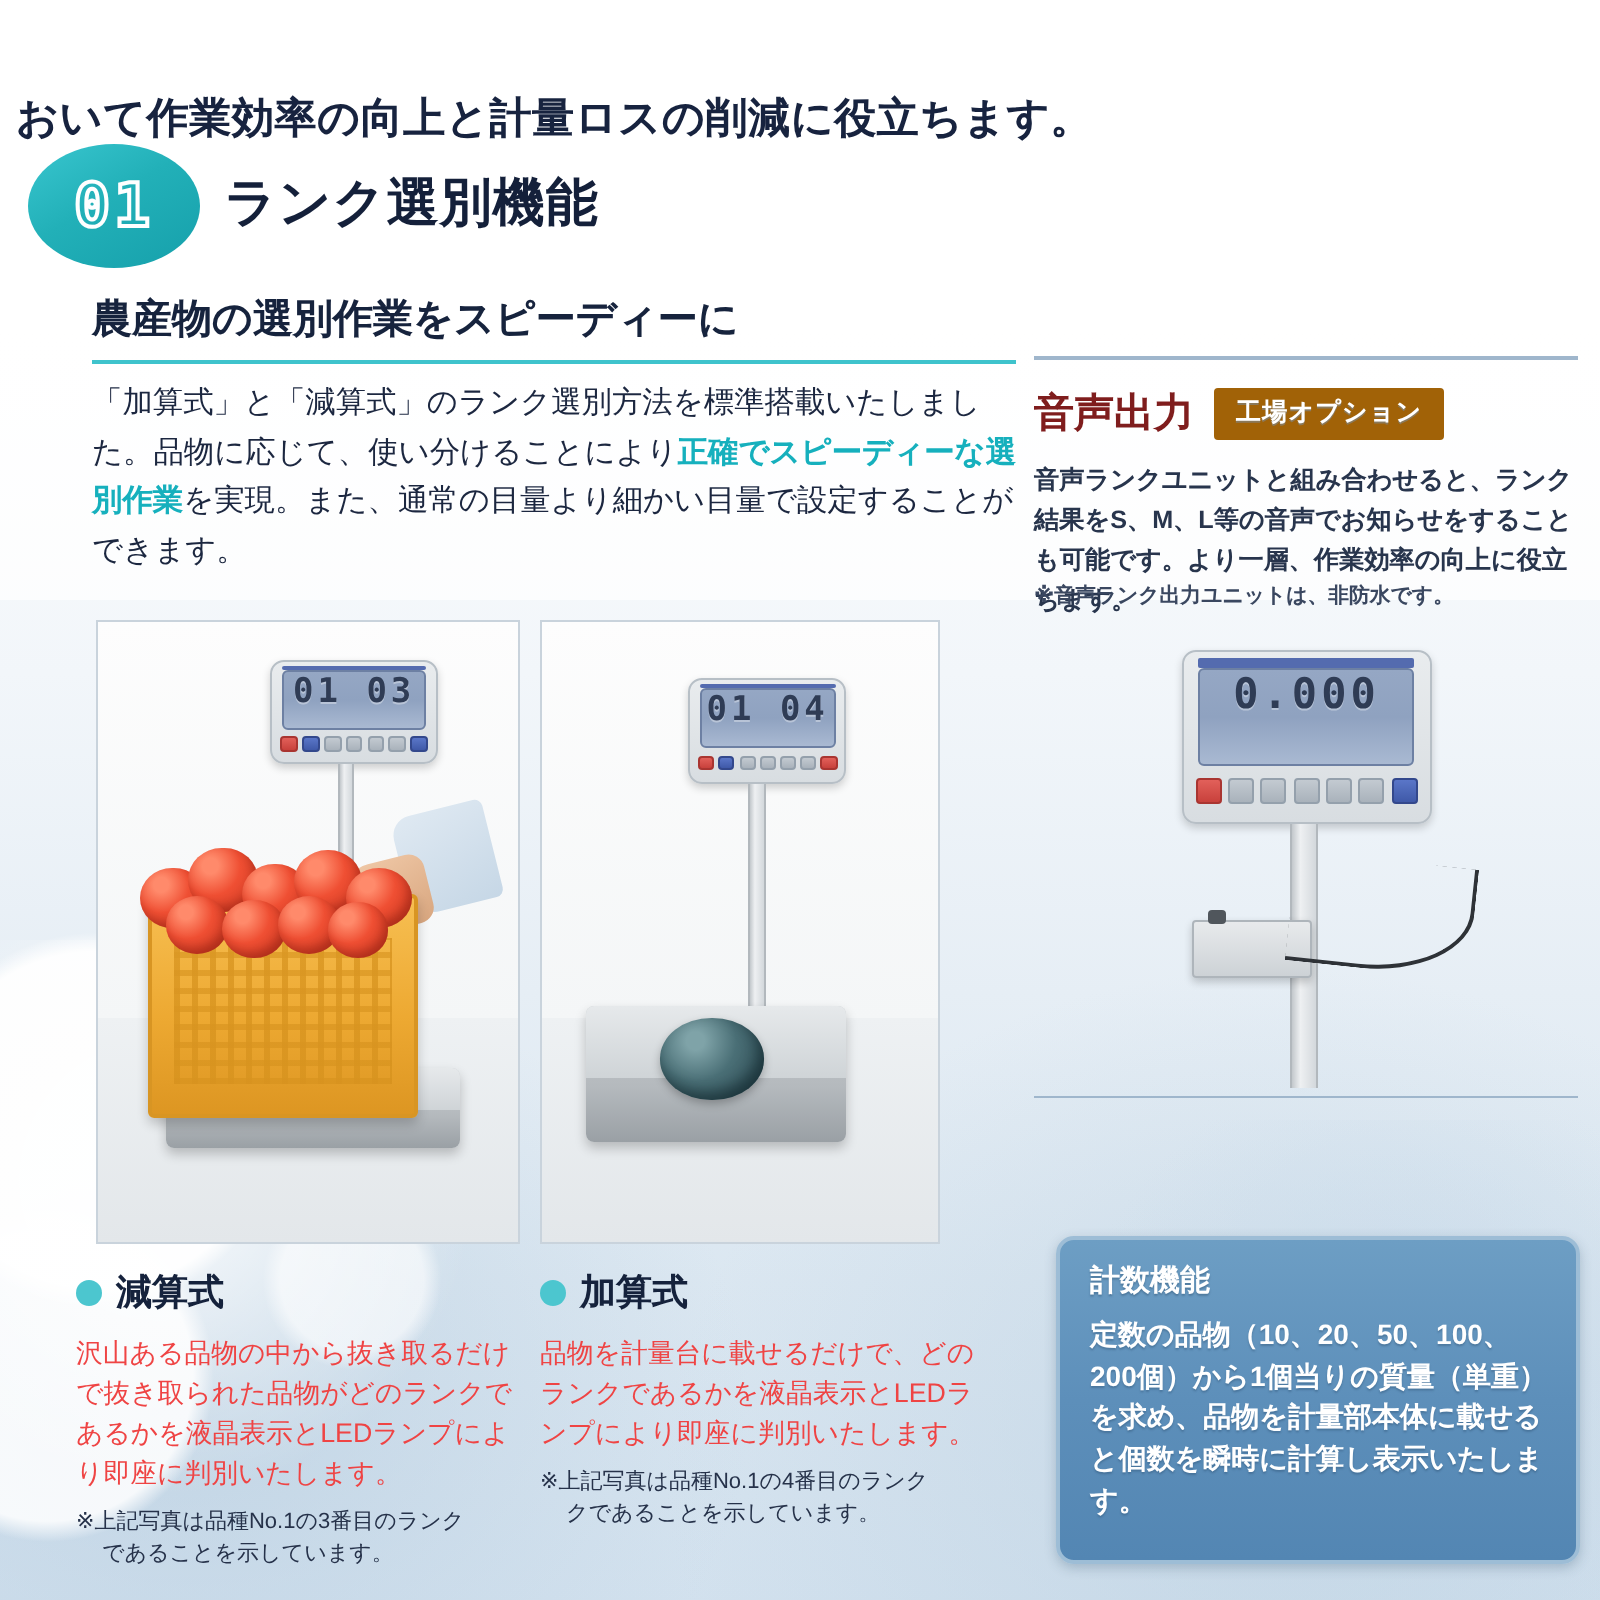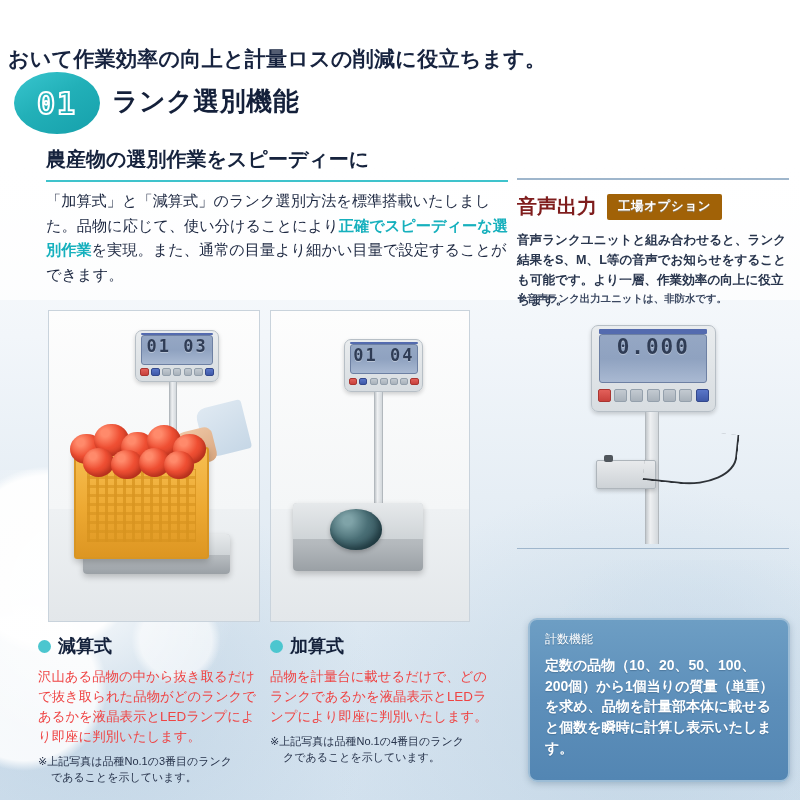--- a/index.html
+++ b/index.html
@@ -259,21 +259,21 @@
 
   
   #count-box {
     position: absolute; left: 528px; top: 618px; width: 262px; height: 164px;
     background: linear-gradient(180deg,#6d9ec4 0%, #5d8fba 50%, #5386b3 100%);
     border: 2px solid #9dbdd6; border-radius: 9px;
     box-shadow: 0 2px 6px rgba(40,70,100,.25);
     padding: 11px 14px 0 15px;
   }
   .count-title {
-    font-size: 12px; font-weight: 400; color: #ffffff; margin-bottom: 7px;
+    font-size: 15px; font-weight: 700; color: #ffffff; margin-bottom: 7px;
     text-shadow: 0 1px 1px rgba(30,60,90,.35);
   }
   .count-body {
     font-size: 14px; line-height: 1.48; color: #ffffff; font-weight: 700;
     text-shadow: 0 1px 1px rgba(30,60,90,.3);
   }
 </style>
 </head>
 <body>
 

